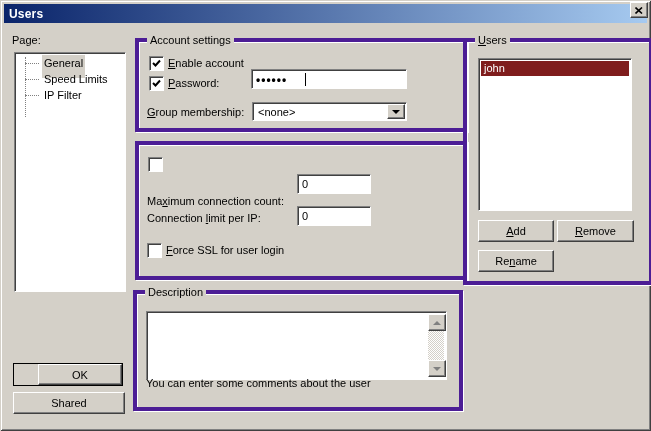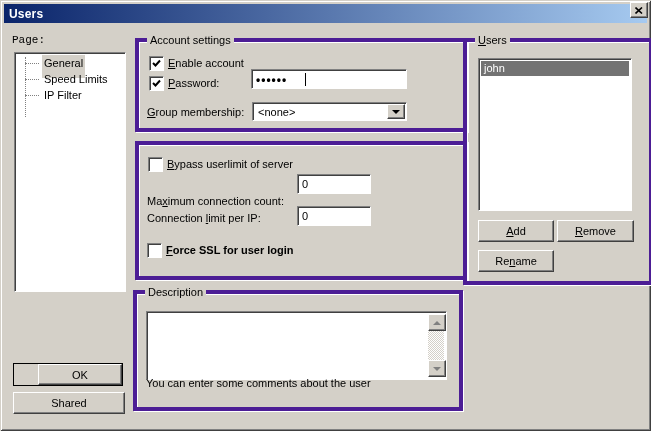--- a/index.html
+++ b/index.html
@@ -54,21 +54,21 @@
   .tree-inner{position:absolute;left:2px;top:2px;right:2px;bottom:2px;overflow:hidden;}
   .tree-vline{position:absolute;left:8px;top:2px;height:60px;border-left:1px dotted #808080;}
   .tree-item{position:relative;height:16px;line-height:16px;padding-left:25px;white-space:nowrap;}
   .tree-item::before{content:"";position:absolute;left:8px;top:8px;width:14px;border-top:1px dotted #808080;}
   .tree-label{padding:9px 2px;}
   .tree-label.selected{background:#D4D0C8;}
   
   .userlist{position:absolute;}
   .userlist-inner{position:absolute;left:2px;top:2px;right:2px;bottom:2px;background:#fff;overflow:hidden;}
   .user-row{height:15px;line-height:15px;padding-left:3px;}
-  .user-row.selected{background:#737373;color:#fff;}
+  .user-row.selected{background:#7f1d1d;color:#fff;}
   
   .textarea-wrap{position:absolute;}
   .textarea-wrap textarea{position:absolute;left:2px;top:2px;width:calc(100% - 22px);height:calc(100% - 6px);
     border:none;outline:none;resize:none;background:#fff;font-family:"Liberation Sans",sans-serif;font-size:11px;}
   .vscroll{position:absolute;top:2px;right:2px;bottom:2px;width:16px;
     background:#ECE9E5;
     background-image:repeating-conic-gradient(#FFFFFF 0% 25%, #D4D0C8 0% 50%);
     background-size:2px 2px;}
   .sb-btn{position:absolute;left:0;width:16px;height:15px;background:#D4D0C8;
     border:1px solid;border-color:#FFF #404040 #404040 #FFF;box-shadow: inset -1px -1px 0 #808080;
@@ -84,21 +84,21 @@
 
   <div class="titlebar">
     <span class="title-text">Users</span>
   </div>
   <div class="close-btn">
     <svg width="8" height="7" viewBox="0 0 8 7">
       <path d="M0.5 0.5 L7 6.5 M7 0.5 L0.5 6.5" stroke="#000" stroke-width="1.6" fill="none"></path>
     </svg>
   </div>
 
-  <div class="static-label" style="left:12px;top:34px;font-family:Liberation Mono, monospace;">Page:</div>
+  <div class="static-label" style="left:12px;top:34px;">Page:</div>
   <div class="tree sunken">
     <div class="tree-inner">
       <div class="tree-vline"></div>
       <div id="tree-items">
           <div class="tree-item"><span class="tree-label selected">General</span></div>
           <div class="tree-item"><span class="tree-label">Speed Limits</span></div>
           <div class="tree-item"><span class="tree-label">IP Filter</span></div>
         </div>
     </div>
   </div>
@@ -135,36 +135,35 @@
       <div class="combo-arrow-btn">
         <span class="tri-down"></span>
       </div>
     </div>
   </div>
 
   <div class="groupbox" style="left:135px;top:141px;width:325px;height:131px;">
     <div class="checkbox" style="left:9px;top:12px;">
       
     </div>
-    <span class="cb-label" style="left:28px;top:13px;"><u>B</u>ypass userlimit of server</span>
 
     <span class="cb-label" style="left:8px;top:50px;">Ma<u>x</u>imum connection count:</span>
     <div class="field sunken" style="left:158px;top:29px;width:72px;height:18px;">
       <input class="field-input" readonly="" value="0" style="">
     </div>
 
     <span class="cb-label" style="left:8px;top:67px;">Connection <u>l</u>imit per IP:</span>
     <div class="field sunken" style="left:158px;top:61px;width:72px;height:18px;">
       <input class="field-input" readonly="" value="0" style="">
     </div>
 
     <div class="checkbox" style="left:8px;top:98px;">
       
     </div>
-    <span class="cb-label" style="left:27px;top:99px;font-weight:bold;"><u>F</u>orce SSL for user login</span>
+    <span class="cb-label" style="left:27px;top:99px;"><u>F</u>orce SSL for user login</span>
   </div>
 
   <div class="groupbox" style="left:133px;top:290px;width:322px;height:113px;">
     <span class="group-caption">Description</span>
     <div class="textarea-wrap sunken" style="left:9px;top:17px;width:299px;height:67px;">
       <textarea readonly="" style=""></textarea>
       <div class="vscroll">
         <div class="sb-btn sb-up">
           <span class="tri-up-gray"></span>
         </div>

